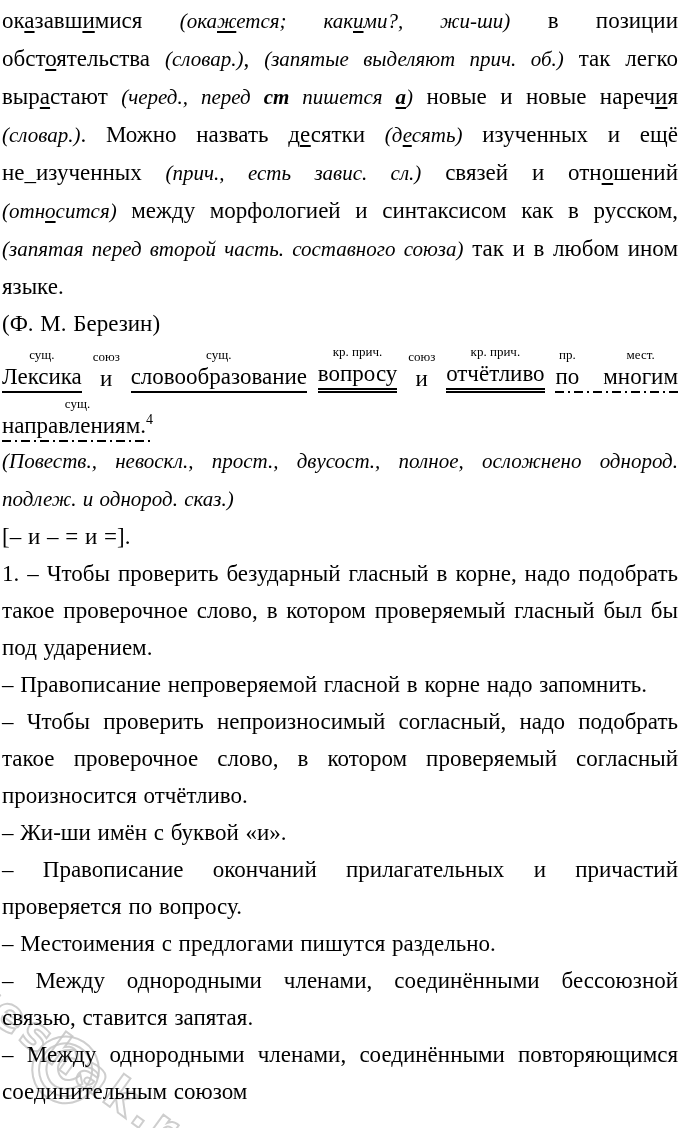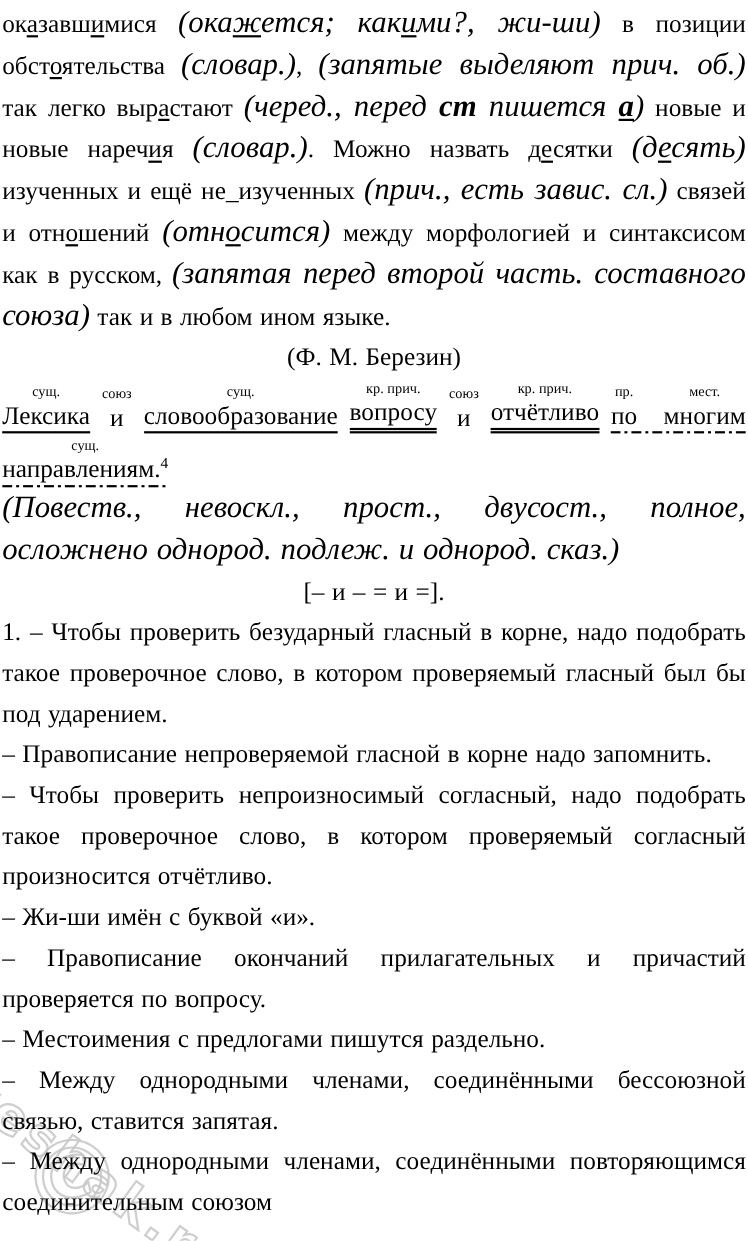--- a/index.html
+++ b/index.html
@@ -16,24 +16,24 @@
     z-index: 1;
     padding: 2px 2px 0 2px;
   }
   .para {
     margin: 0;
     font-size: 23px;
     line-height: 37px;
     text-align: justify;
     word-spacing: 1px;
   }
-  .ta-left { text-align: center; }
+  .ta-left { text-align: left; }
 
   
-  .s-i { font-style: italic; font-size: 28px; }
+  .s-i { font-style: italic; font-size: 21px; }
   .s-b { font-weight: bold; }
   .s-u { text-decoration: underline; text-underline-offset: 3px; text-decoration-thickness: 1.5px; }
 
   
   .parsed { margin: 2px 0 0 0; }
   .ps-row {
     display: flex;
     justify-content: space-between;
     align-items: flex-end;
     min-height: 49px;

